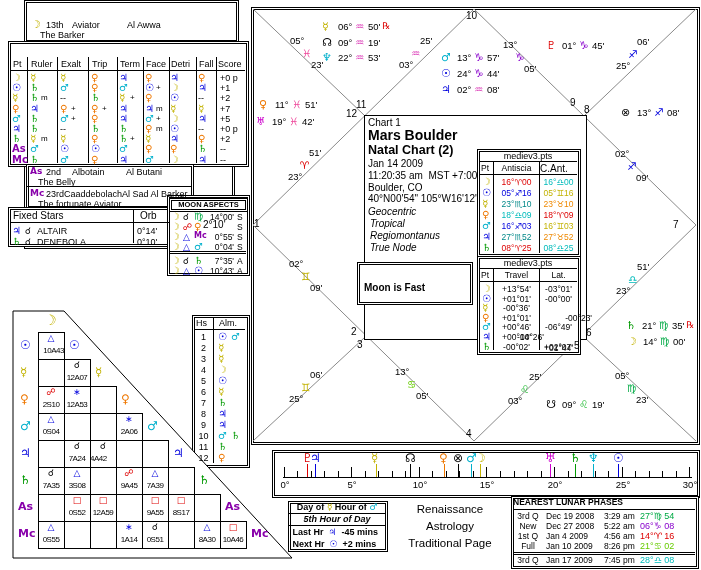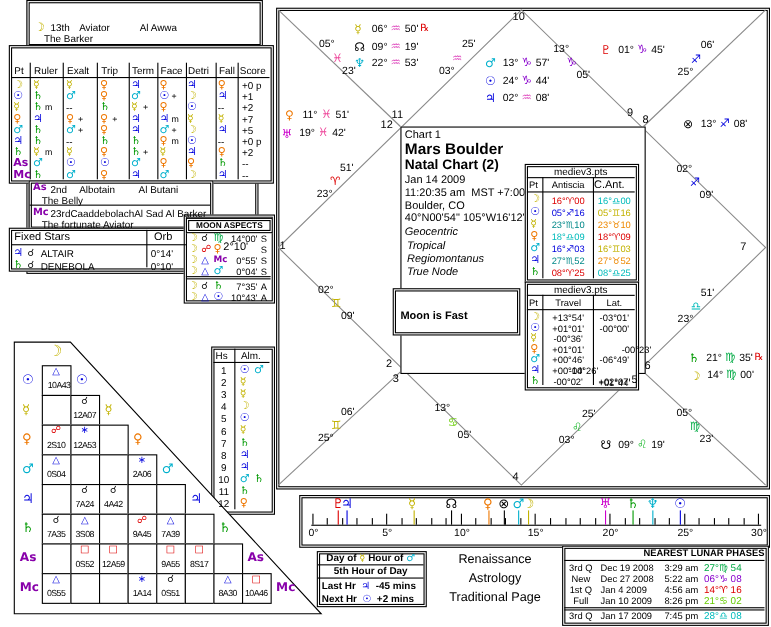--- a/index.html
+++ b/index.html
@@ -60,21 +60,21 @@
   <div class="dbl" id="box-travel" style="left:477px;top:256px;width:102px;height:97px"></div>
   <div class="t" style="left:479px;top:259px;width:98px;text-align:center;font-size:9px">mediev3.pts</div>
 
   <div class="dbl" id="box-considerations" style="left:357px;top:262px;width:114px;height:41px"></div>
   <div class="t" style="left:364px;top:283px;font-size:10px;font-weight:bold">Moon is Fast</div>
 
   <div class="t" style="left:390px;top:504px;width:120px;text-align:center;font-size:11.5px">Renaissance</div>
   <div class="t" style="left:390px;top:521px;width:120px;text-align:center;font-size:11.5px">Astrology</div>
   <div class="t" style="left:390px;top:538px;width:120px;text-align:center;font-size:11.5px">Traditional Page</div>
 
-  <div class="t" style="left:513px;top:498px;width:182px;text-align:right;font-size:8.5px;font-weight:bold">NEAREST LUNAR PHASES</div>
+  <div class="t" style="left:513px;top:498px;width:182px;text-align:left;font-size:8.5px;font-weight:bold">NEAREST LUNAR PHASES</div>
 <span class="t" style="left: 31px; top: 19px; font-size: 11px; color: rgb(194, 178, 0); font-family: &quot;DejaVu Sans&quot;, sans-serif;">☽</span>
     <span class="t" style="left: 46px; top: 21px; font-size: 9px;">13th</span>
     <span class="t" style="left: 72px; top: 21px; font-size: 9px;">Aviator</span>
     <span class="t" style="left: 127px; top: 21px; font-size: 9px;">Al Awwa</span>
     <span class="t" style="left: 40px; top: 31px; font-size: 9px;">The Barker</span>
     <span class="t" style="left: 13px; top: 60px; font-size: 9px;">Pt</span>
     <span class="t" style="left: 31px; top: 60px; font-size: 9px;">Ruler</span>
     <span class="t" style="left: 61px; top: 60px; font-size: 9px;">Exalt</span>
     <span class="t" style="left: 92px; top: 60px; font-size: 9px;">Trip</span>
     <span class="t" style="left: 120px; top: 60px; font-size: 9px;">Term</span>
@@ -299,21 +299,21 @@
     <span class="t" style="left: 38px; top: 401px; font-size: 8px; width: 26px; text-align: center; letter-spacing: -0.5px;">2S10</span>
     <span class="t" style="left: 64px; top: 388px; font-size: 9px; color: rgb(0, 0, 221); width: 26px; text-align: center; font-family: &quot;DejaVu Sans&quot;, sans-serif;">∗</span>
     <span class="t" style="left: 64px; top: 401px; font-size: 8px; width: 26px; text-align: center; letter-spacing: -0.5px;">12A53</span>
     <span class="t" style="left: 38px; top: 415px; font-size: 9px; color: rgb(0, 0, 221); width: 26px; text-align: center; font-family: &quot;DejaVu Sans&quot;, sans-serif;">△</span>
     <span class="t" style="left: 38px; top: 428px; font-size: 8px; width: 26px; text-align: center; letter-spacing: -0.5px;">0S04</span>
     <span class="t" style="left: 116px; top: 415px; font-size: 9px; color: rgb(0, 0, 221); width: 26px; text-align: center; font-family: &quot;DejaVu Sans&quot;, sans-serif;">∗</span>
     <span class="t" style="left: 116px; top: 428px; font-size: 8px; width: 26px; text-align: center; letter-spacing: -0.5px;">2A06</span>
     <span class="t" style="left: 64px; top: 442px; font-size: 9px; color: rgb(0, 0, 0); width: 26px; text-align: center; font-family: &quot;DejaVu Sans&quot;, sans-serif;">☌</span>
     <span class="t" style="left: 64px; top: 455px; font-size: 8px; width: 26px; text-align: center; letter-spacing: -0.5px;">7A24</span>
     <span class="t" style="left: 90px; top: 442px; font-size: 9px; color: rgb(0, 0, 0); width: 26px; text-align: center; font-family: &quot;DejaVu Sans&quot;, sans-serif;">☌</span>
-    <span class="t" style="left: 90px; top: 455px; font-size: 8px; width: 26px; text-align: center; letter-spacing: -0.5px;">4A42</span>
+    <span class="t" style="left: 90px; top: 455px; font-size: 8px; width: 26px; letter-spacing: -0.5px;">4A42</span>
     <span class="t" style="left: 38px; top: 469px; font-size: 9px; color: rgb(0, 0, 0); width: 26px; text-align: center; font-family: &quot;DejaVu Sans&quot;, sans-serif;">☌</span>
     <span class="t" style="left: 38px; top: 482px; font-size: 8px; width: 26px; text-align: center; letter-spacing: -0.5px;">7A35</span>
     <span class="t" style="left: 64px; top: 469px; font-size: 9px; color: rgb(0, 0, 221); width: 26px; text-align: center; font-family: &quot;DejaVu Sans&quot;, sans-serif;">△</span>
     <span class="t" style="left: 64px; top: 482px; font-size: 8px; width: 26px; text-align: center; letter-spacing: -0.5px;">3S08</span>
     <span class="t" style="left: 116px; top: 469px; font-size: 9px; color: rgb(221, 0, 0); width: 26px; text-align: center; font-family: &quot;DejaVu Sans&quot;, sans-serif;">☍</span>
     <span class="t" style="left: 116px; top: 482px; font-size: 8px; width: 26px; text-align: center; letter-spacing: -0.5px;">9A45</span>
     <span class="t" style="left: 142px; top: 469px; font-size: 9px; color: rgb(0, 0, 221); width: 26px; text-align: center; font-family: &quot;DejaVu Sans&quot;, sans-serif;">△</span>
     <span class="t" style="left: 142px; top: 482px; font-size: 8px; width: 26px; text-align: center; letter-spacing: -0.5px;">7A39</span>
     <span class="t" style="left: 64px; top: 496px; font-size: 9px; color: rgb(221, 0, 0); width: 26px; text-align: center; font-family: &quot;DejaVu Sans&quot;, sans-serif;">□</span>
     <span class="t" style="left: 64px; top: 509px; font-size: 8px; width: 26px; text-align: center; letter-spacing: -0.5px;">0S52</span>
@@ -580,21 +580,21 @@
     <div class="ln" style="left: 550px; top: 464px; width: 1px; height: 13px; background: rgb(204, 0, 204);"></div>
     <span class="t" style="left: 570px; top: 452px; font-size: 12px; color: rgb(0, 153, 0); font-family: &quot;DejaVu Sans&quot;, sans-serif;">♄</span>
     <div class="ln" style="left: 575px; top: 464px; width: 1px; height: 13px; background: rgb(0, 153, 0);"></div>
     <span class="t" style="left: 588px; top: 452px; font-size: 12px; color: rgb(0, 176, 204); font-family: &quot;DejaVu Sans&quot;, sans-serif;">♆</span>
     <div class="ln" style="left: 593px; top: 464px; width: 1px; height: 13px; background: rgb(0, 176, 204);"></div>
     <span class="t" style="left: 613px; top: 452px; font-size: 12px; color: rgb(0, 0, 221); font-family: &quot;DejaVu Sans&quot;, sans-serif;">☉</span>
     <div class="ln" style="left: 618px; top: 464px; width: 1px; height: 13px; background: rgb(0, 0, 221);"></div>
     <div class="ln" style="left: 289px; top: 513px; width: 96px; height: 1px;"></div>
     <div class="ln" style="left: 289px; top: 525px; width: 96px; height: 1px;"></div>
     <span class="t" style="left: 290px; top: 503px; font-size: 9px; font-weight: bold; width: 94px; text-align: center;">Day of <span style="font-family: &quot;DejaVu Sans&quot;, sans-serif; color: rgb(194, 178, 0);">☿</span> Hour of <span style="font-family: &quot;DejaVu Sans&quot;, sans-serif; color: rgb(0, 176, 204);">♂</span></span>
-    <span class="t" style="left: 290px; top: 515px; font-size: 9px; font-weight: bold; width: 94px; text-align: center;">5th Hour of Day</span>
+    <span class="t" style="left: 290px; top: 515px; font-size: 9px; font-weight: bold; width: 94px; text-align: center; font-style: italic;">5th Hour of Day</span>
     <span class="t" style="left: 290px; top: 528px; font-size: 9px; font-weight: bold; width: 94px; text-align: left;"> Last Hr  <span style="font-family: &quot;DejaVu Sans&quot;, sans-serif; color: rgb(0, 0, 221);">♃</span>  -45 mins</span>
     <span class="t" style="left: 290px; top: 540px; font-size: 9px; font-weight: bold; width: 94px; text-align: left;"> Next Hr  <span style="font-family: &quot;DejaVu Sans&quot;, sans-serif; color: rgb(0, 0, 221);">☉</span>  +2 mins</span>
     <div class="ln" style="left: 513px; top: 509px; width: 182px; height: 1px;"></div>
     <div class="ln" style="left: 513px; top: 552px; width: 182px; height: 1px;"></div>
     <div class="ln" style="left: 513px; top: 554px; width: 182px; height: 1px;"></div>
     <span class="t" style="left: 513px; top: 512px; font-size: 8.5px; width: 30px; text-align: center;">3rd Q</span>
     <span class="t" style="left: 546px; top: 512px; font-size: 8.5px;">Dec 19 2008</span>
     <span class="t" style="left: 604px; top: 512px; font-size: 8.5px;">3:29 am</span>
     <span class="t" style="left: 640px; top: 512px; font-size: 9px; color: rgb(0, 170, 68);">27°<span style="font-family: &quot;DejaVu Sans&quot;, sans-serif;">♍</span> 54</span>
     <span class="t" style="left: 513px; top: 522px; font-size: 8.5px; width: 30px; text-align: center;">New</span>

